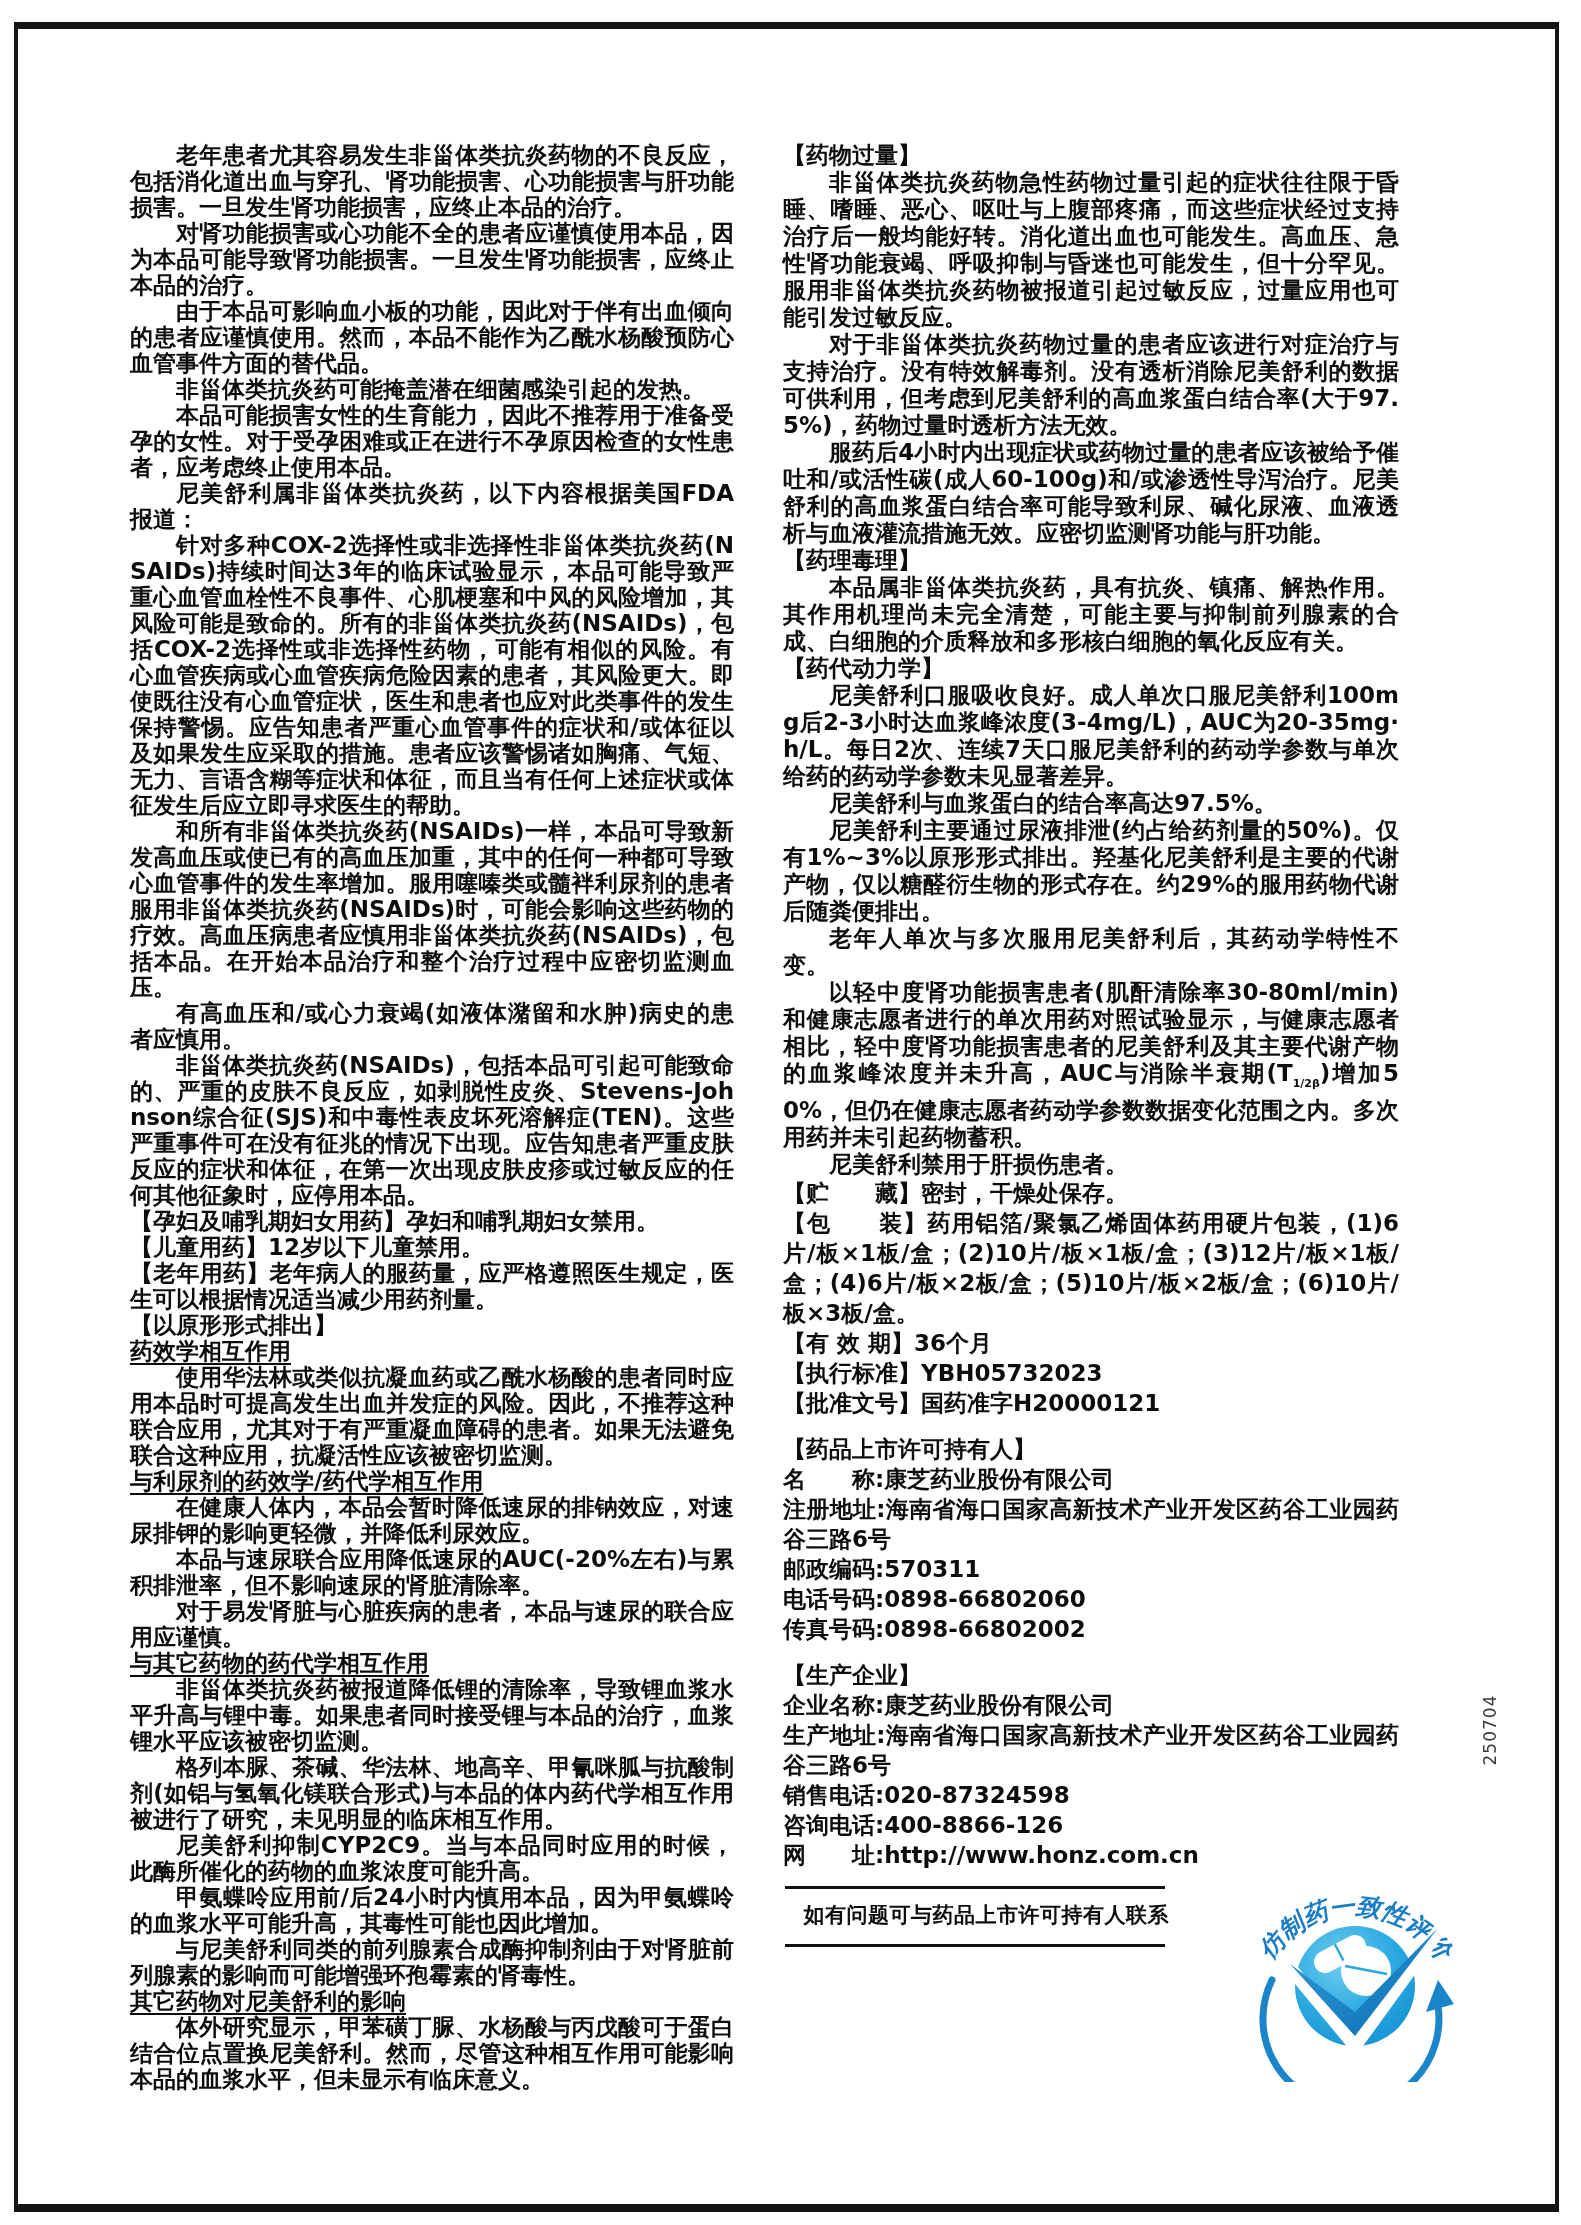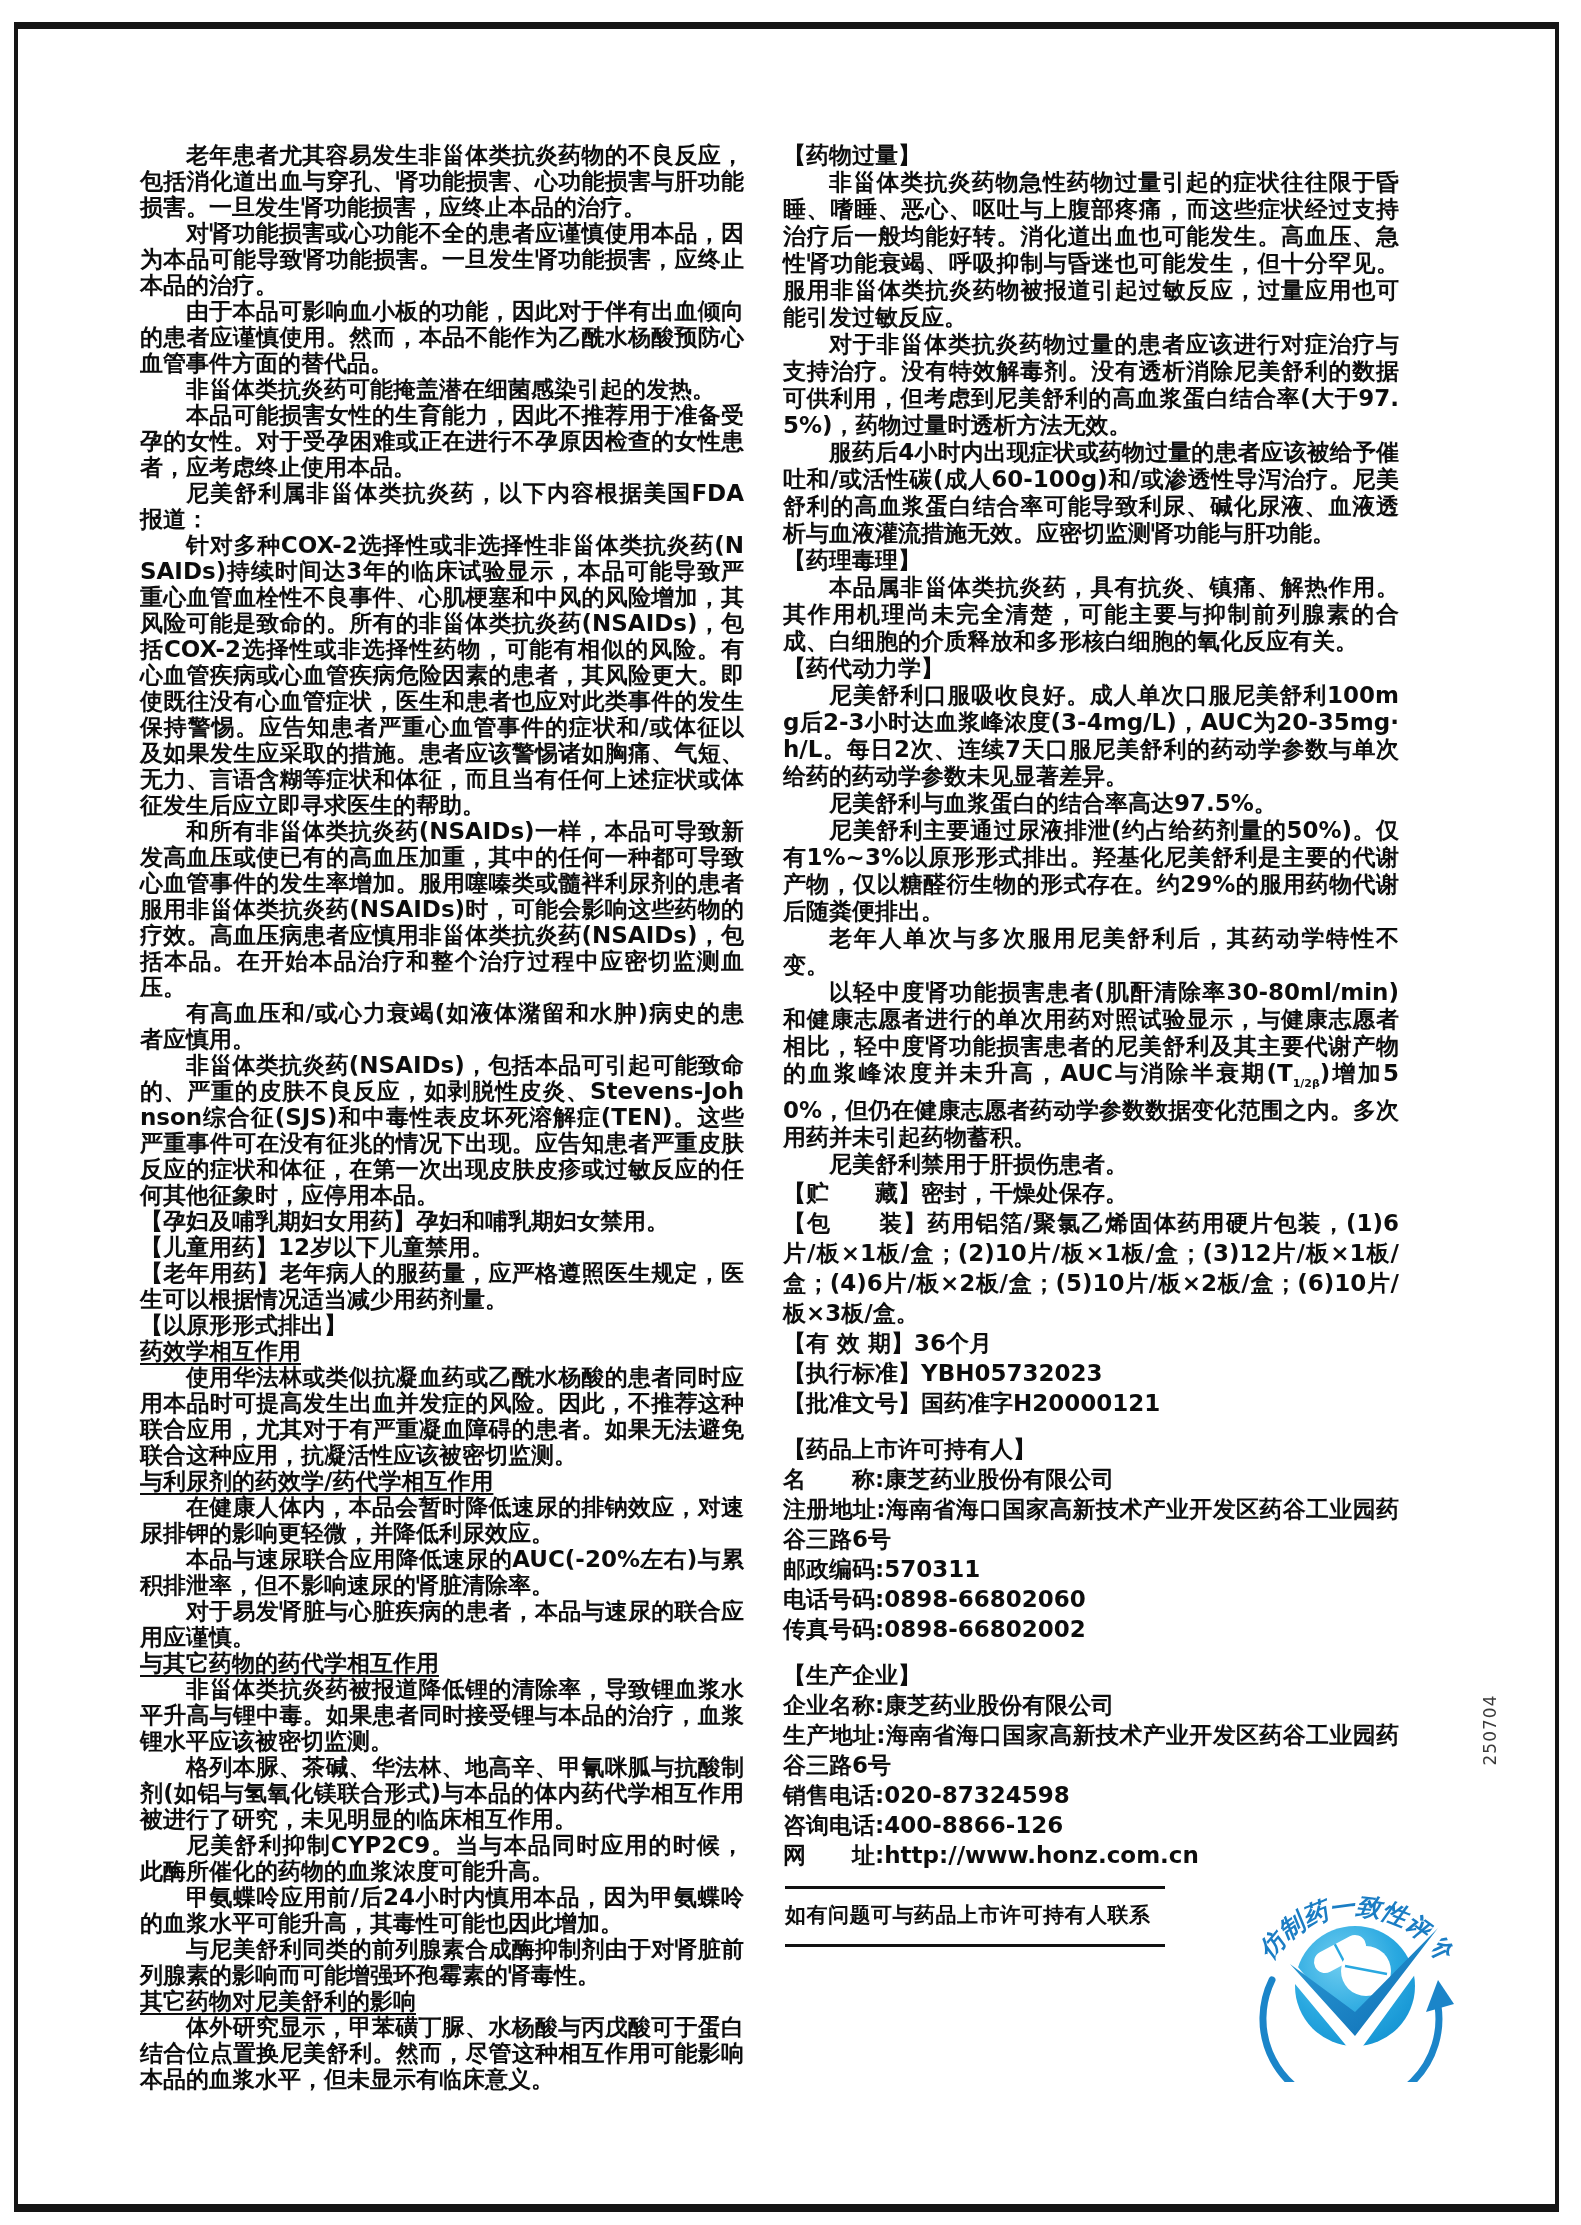--- a/index.html
+++ b/index.html
@@ -10,36 +10,36 @@
   .page-border{
     position:absolute;left:14px;top:22px;width:1545px;height:2190px;box-sizing:border-box;
     border-top:7px solid #151515;border-bottom:8px solid #151515;
     border-left:4px solid #151515;border-right:4px solid #151515;
   }
   .col{
     position:absolute;top:142px;font-size:23px;line-height:26px;
     text-align:justify;word-break:break-all;font-weight:600;
     font-family:"DejaVu Sans",sans-serif;
   }
-  .col-left{left:140px;width:604px;}
+  .col-left{left:130px;width:604px;}
   .col-right{left:783px;width:616px;line-height:27px;}
   .col p{margin:0;padding:0;}
   p.indent{text-indent:46px;}
   p.flush{text-indent:0;}
   p.subhead{font-weight:900;text-decoration:underline;text-decoration-thickness:2px;text-underline-offset:4px;}
   p.label-line{line-height:30px;}
   p.gap-head{line-height:30px;margin-top:16px;}
   .head{font-weight:900;}
   .label{font-weight:900;}
   .value{font-weight:600;}
   .subscript{font-size:11px;}
   .footer-sep{width:380px;border-top:3px solid #111;margin:16px 0 0 2px;}
   .footer-notice{
     width:384px;margin:13px 0 11px 2px;font-size:21px;font-weight:900;
-    line-height:26px;letter-spacing:0.5px;text-align:left;white-space:nowrap;
+    line-height:26px;letter-spacing:0.5px;text-align:right;white-space:nowrap;
   }
   .side-code{
     position:absolute;left:1454px;top:1720px;width:72px;height:20px;
     transform:rotate(-90deg);transform-origin:center;
     font-size:17px;letter-spacing:1px;color:#3a3a3a;font-weight:400;text-align:center;
   }
   .logo{position:absolute;left:1242px;top:1874px;width:228px;height:208px;}
 </style>
 </head>
 <body>

